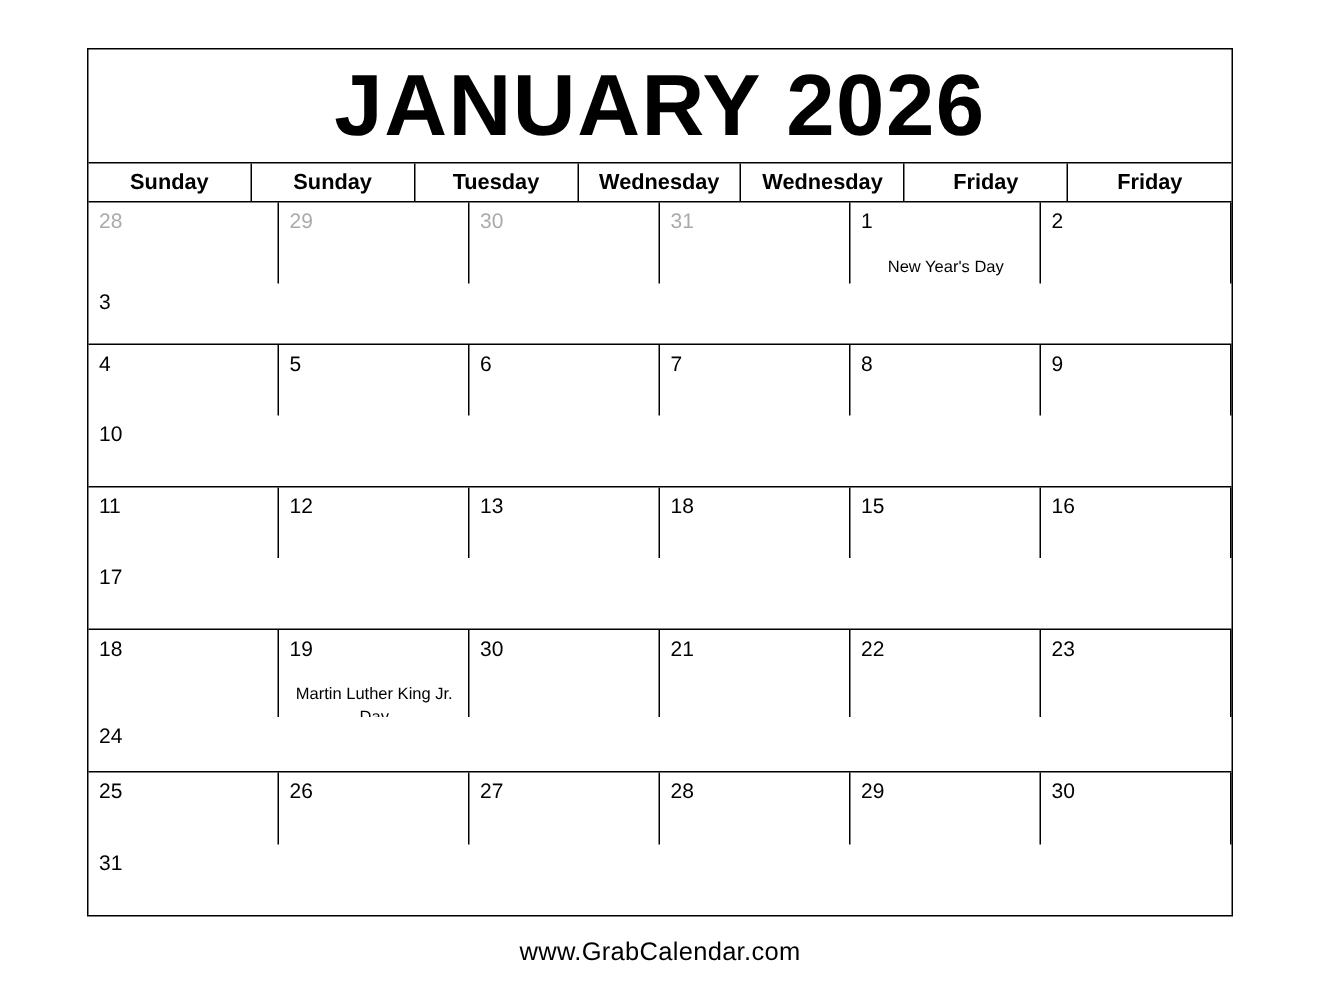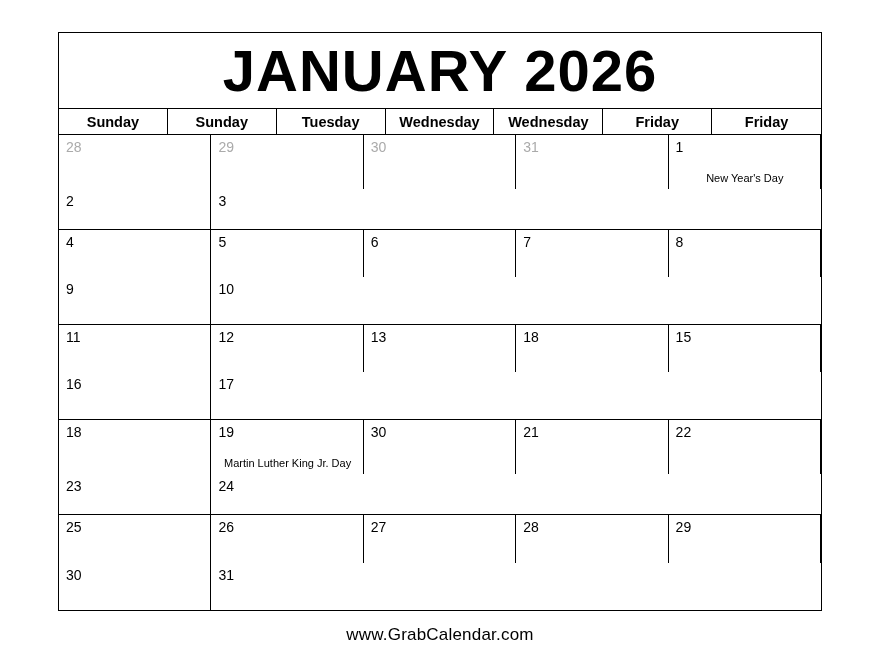--- a/index.html
+++ b/index.html
@@ -61,21 +61,21 @@
     border-right: 1px solid #000000;
     box-sizing: border-box;
   }
   .dow:last-child { border-right: none; }
 
   .weeks {
     display: block;
   }
   .week {
     display: grid;
-    grid-template-columns: repeat(5, 1fr);
+    grid-template-columns: repeat(6, 1fr);
     height: 95px;
     border-bottom: 1px solid #000000;
     box-sizing: border-box;
   }
   .week:last-child { border-bottom: none; }
   .cell {
     position: relative;
     border-right: 1px solid #000000;
     box-sizing: border-box;
     padding: 5px 6px 0 7px;

